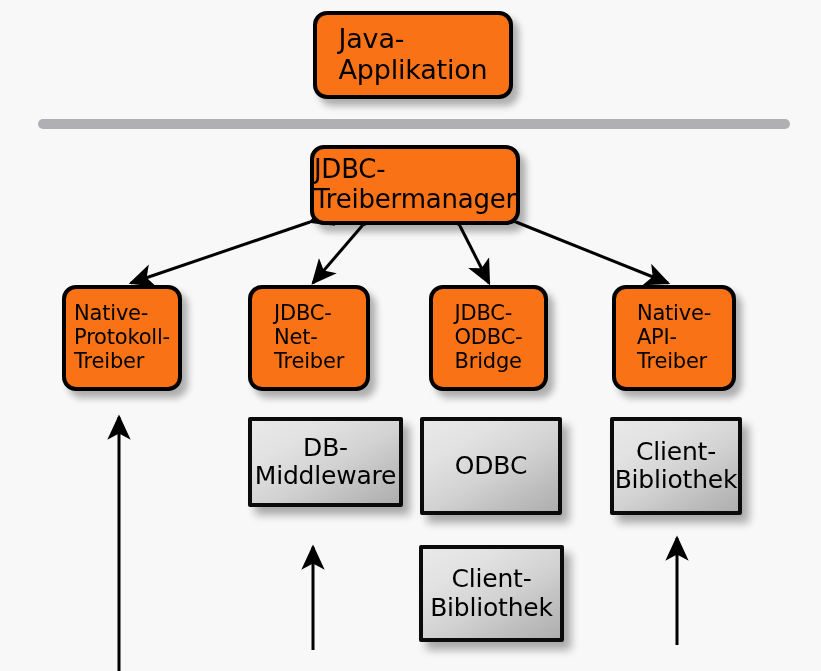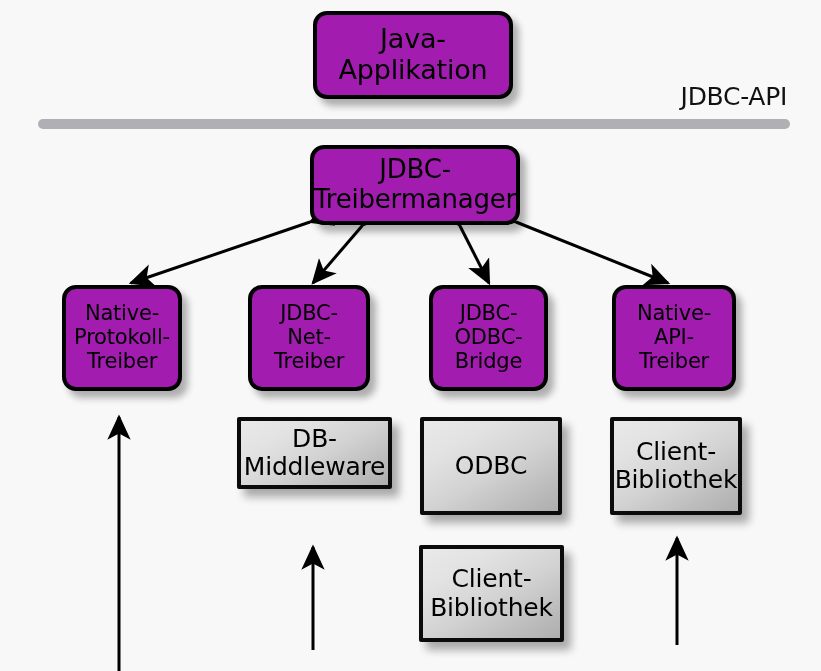--- a/index.html
+++ b/index.html
@@ -24,27 +24,26 @@
     top: 0;
     width: 821px;
     height: 671px;
     pointer-events: none;
   }
 
   
   .node {
     position: absolute;
     box-sizing: border-box;
-    background: #a21caf;
+    background: #f97316;
     border: 4px solid #000000;
     border-radius: 14px;
     display: flex;
     align-items: center;
     justify-content: center;
-    text-align: center;
     color: #000000;
     line-height: 1.14;
     letter-spacing: -0.2px;
     box-shadow: 6px 7px 7px rgba(0,0,0,0.30);
     z-index: 3;
   }
   .node .label {
     display: block;
     white-space: pre-line;
     padding: 0 4px;
@@ -124,21 +123,20 @@
     <line x1="119" y1="671" x2="119" y2="417" stroke="#000000" stroke-width="3" marker-end="url(#ah)"></line>
     <line x1="313" y1="650" x2="313" y2="547" stroke="#000000" stroke-width="3" marker-end="url(#ah)"></line>
     <line x1="677" y1="645" x2="677" y2="538" stroke="#000000" stroke-width="3" marker-end="url(#ah)"></line>
   </svg>
 
   <div class="node t-app" style="left:313px; top:11px; width:200px; height:88px;">
     <span class="label">Java-
 Applikation</span>
   </div>
 
-  <div class="api-caption">JDBC-API</div>
   <div class="api-bar"></div>
 
   <div class="node t-mgr" style="left:310px; top:145px; width:210px; height:80px;">
     <span class="label">JDBC-
 Treibermanager</span>
   </div>
 
   <div class="node t-drv" style="left:62px; top:285px; width:120px; height:106px;">
     <span class="label">Native-
 Protokoll-
@@ -153,21 +151,21 @@
     <span class="label">JDBC-
 ODBC-
 Bridge</span>
   </div>
   <div class="node t-drv" style="left:612px; top:285px; width:124px; height:106px;">
     <span class="label">Native-
 API-
 Treiber</span>
   </div>
 
-  <div class="gbox t-res" style="left:237px; top:417px; width:155px; height:72px;text-align:center;">
+  <div class="gbox t-res" style="left:248px; top:417px; width:155px; height:90px;text-align:center;">
     <span class="label">DB-
 Middleware</span>
   </div>
   <div class="gbox t-res" style="left:420px; top:417px; width:142px; height:98px;">
     <span class="label">ODBC</span>
   </div>
   <div class="gbox t-res" style="left:610px; top:417px; width:132px; height:98px;">
     <span class="label">Client-
 Bibliothek</span>
   </div>

